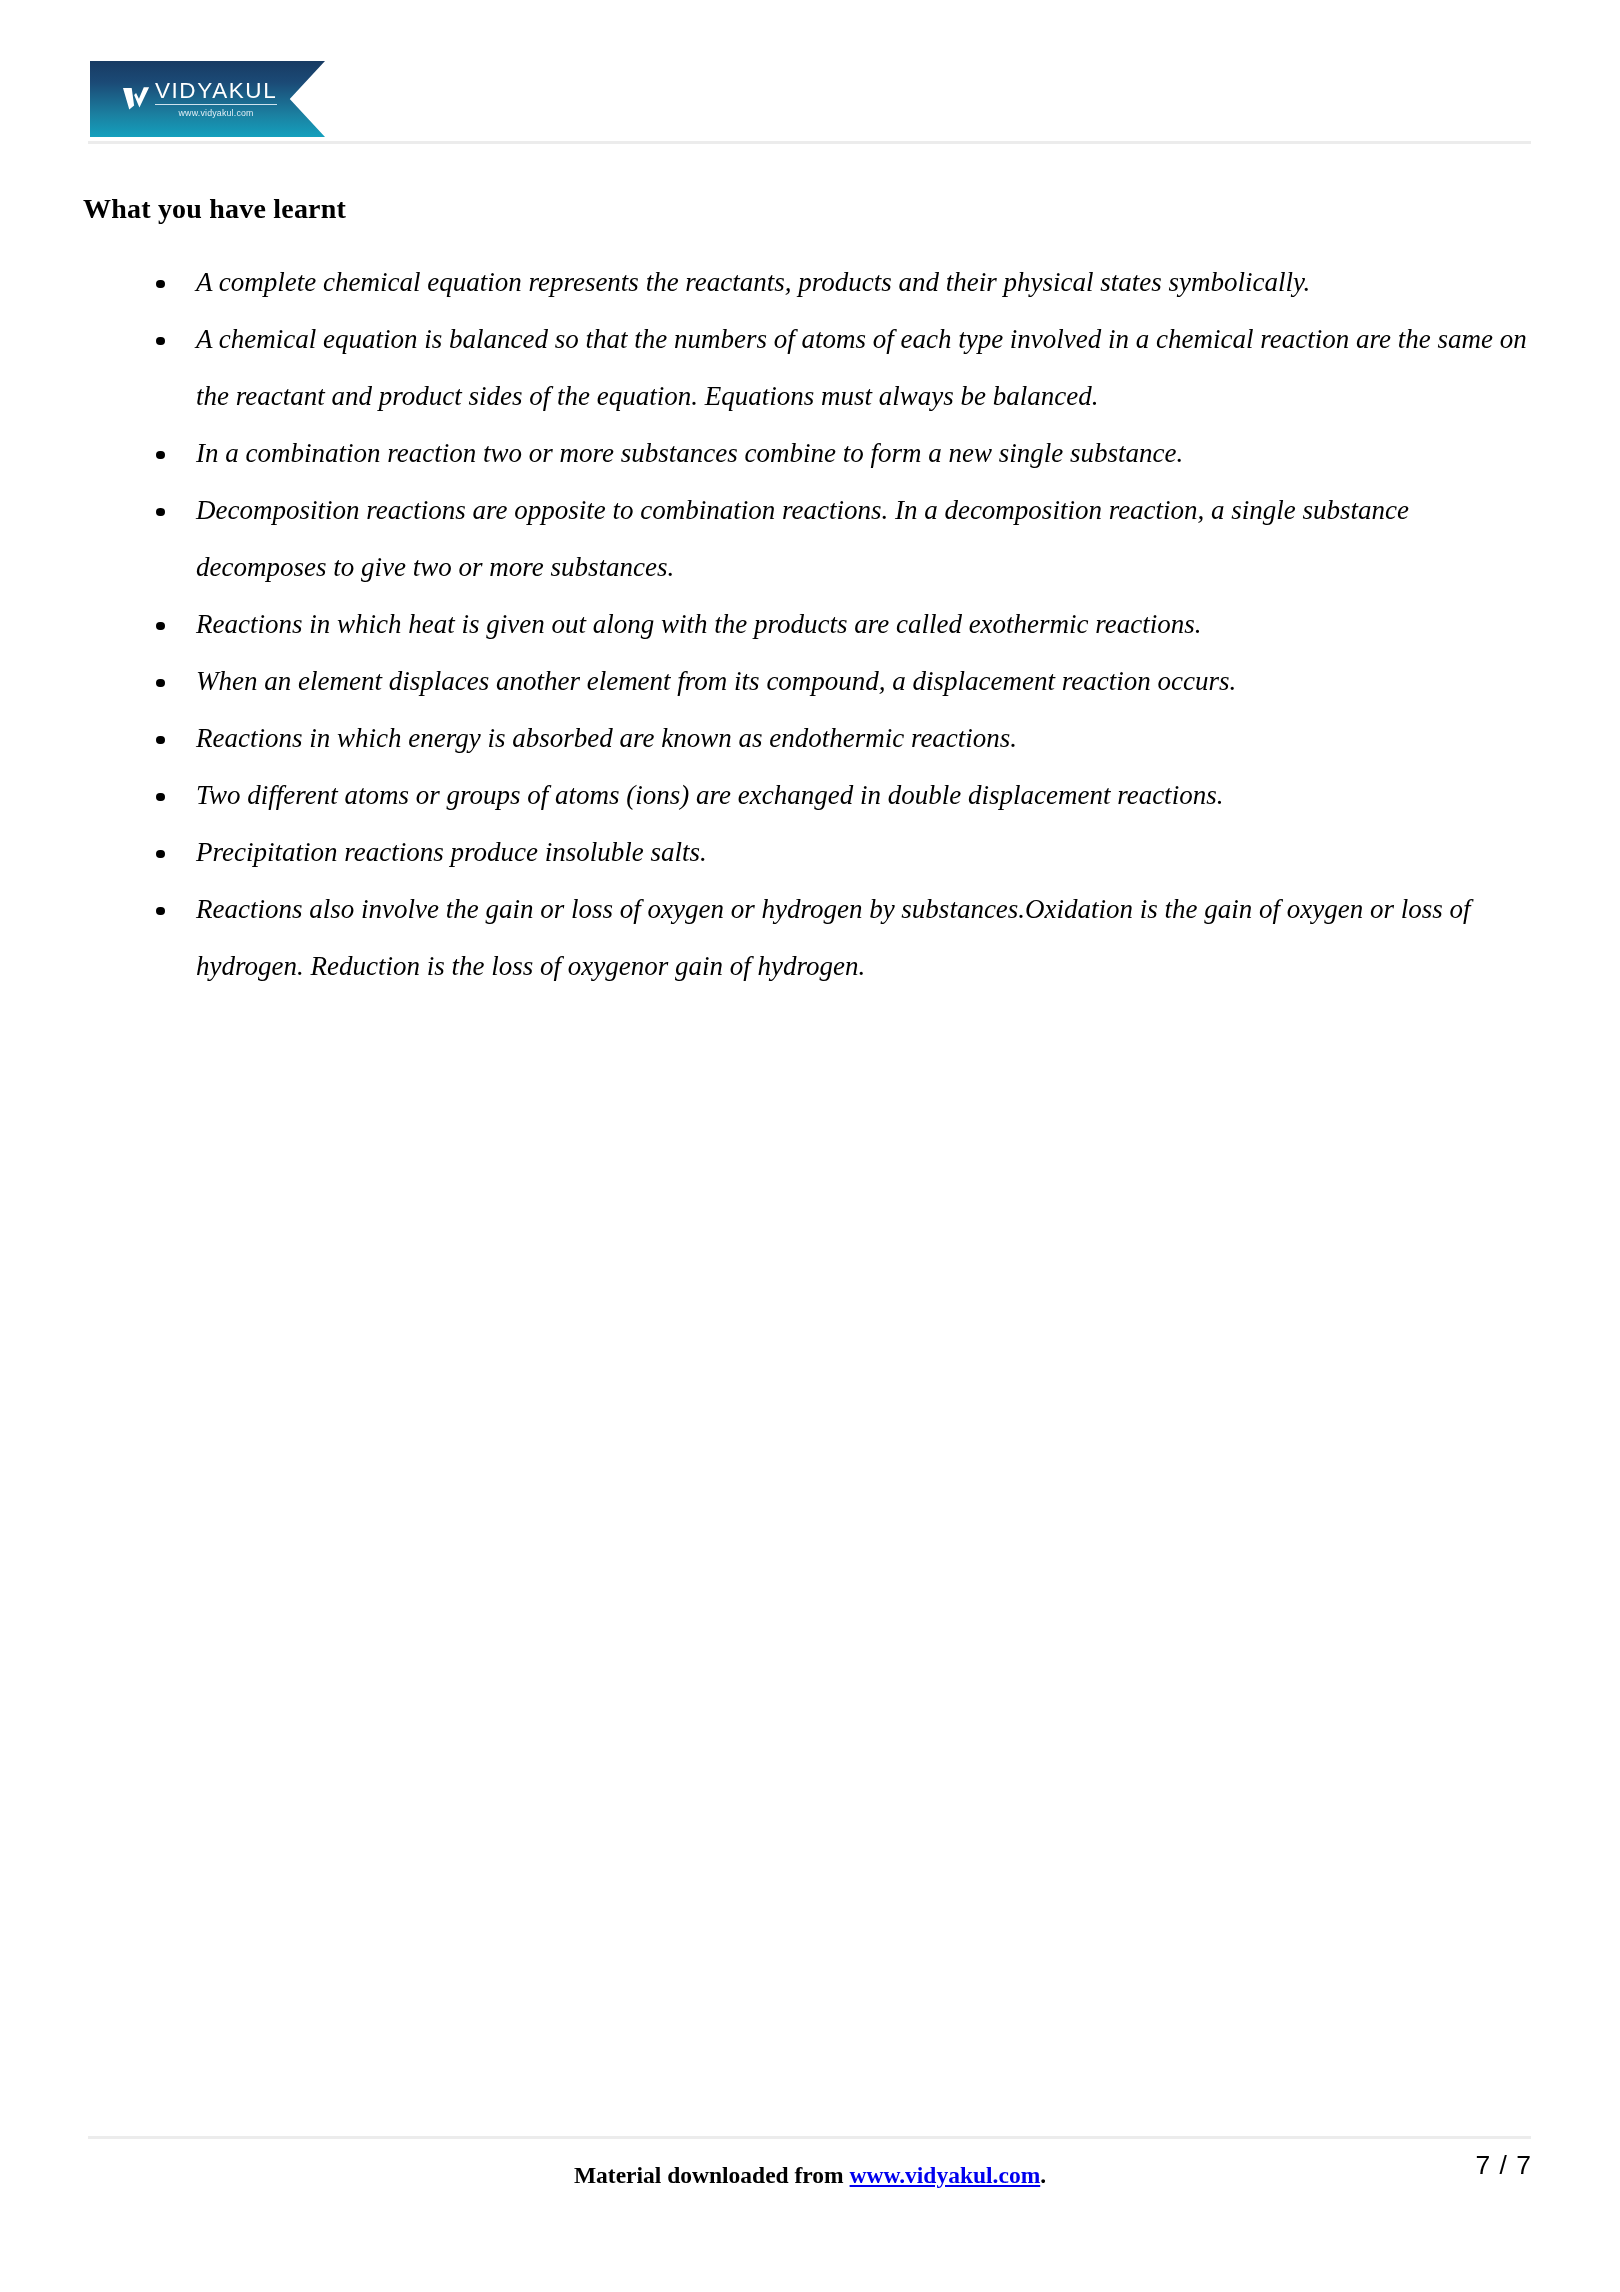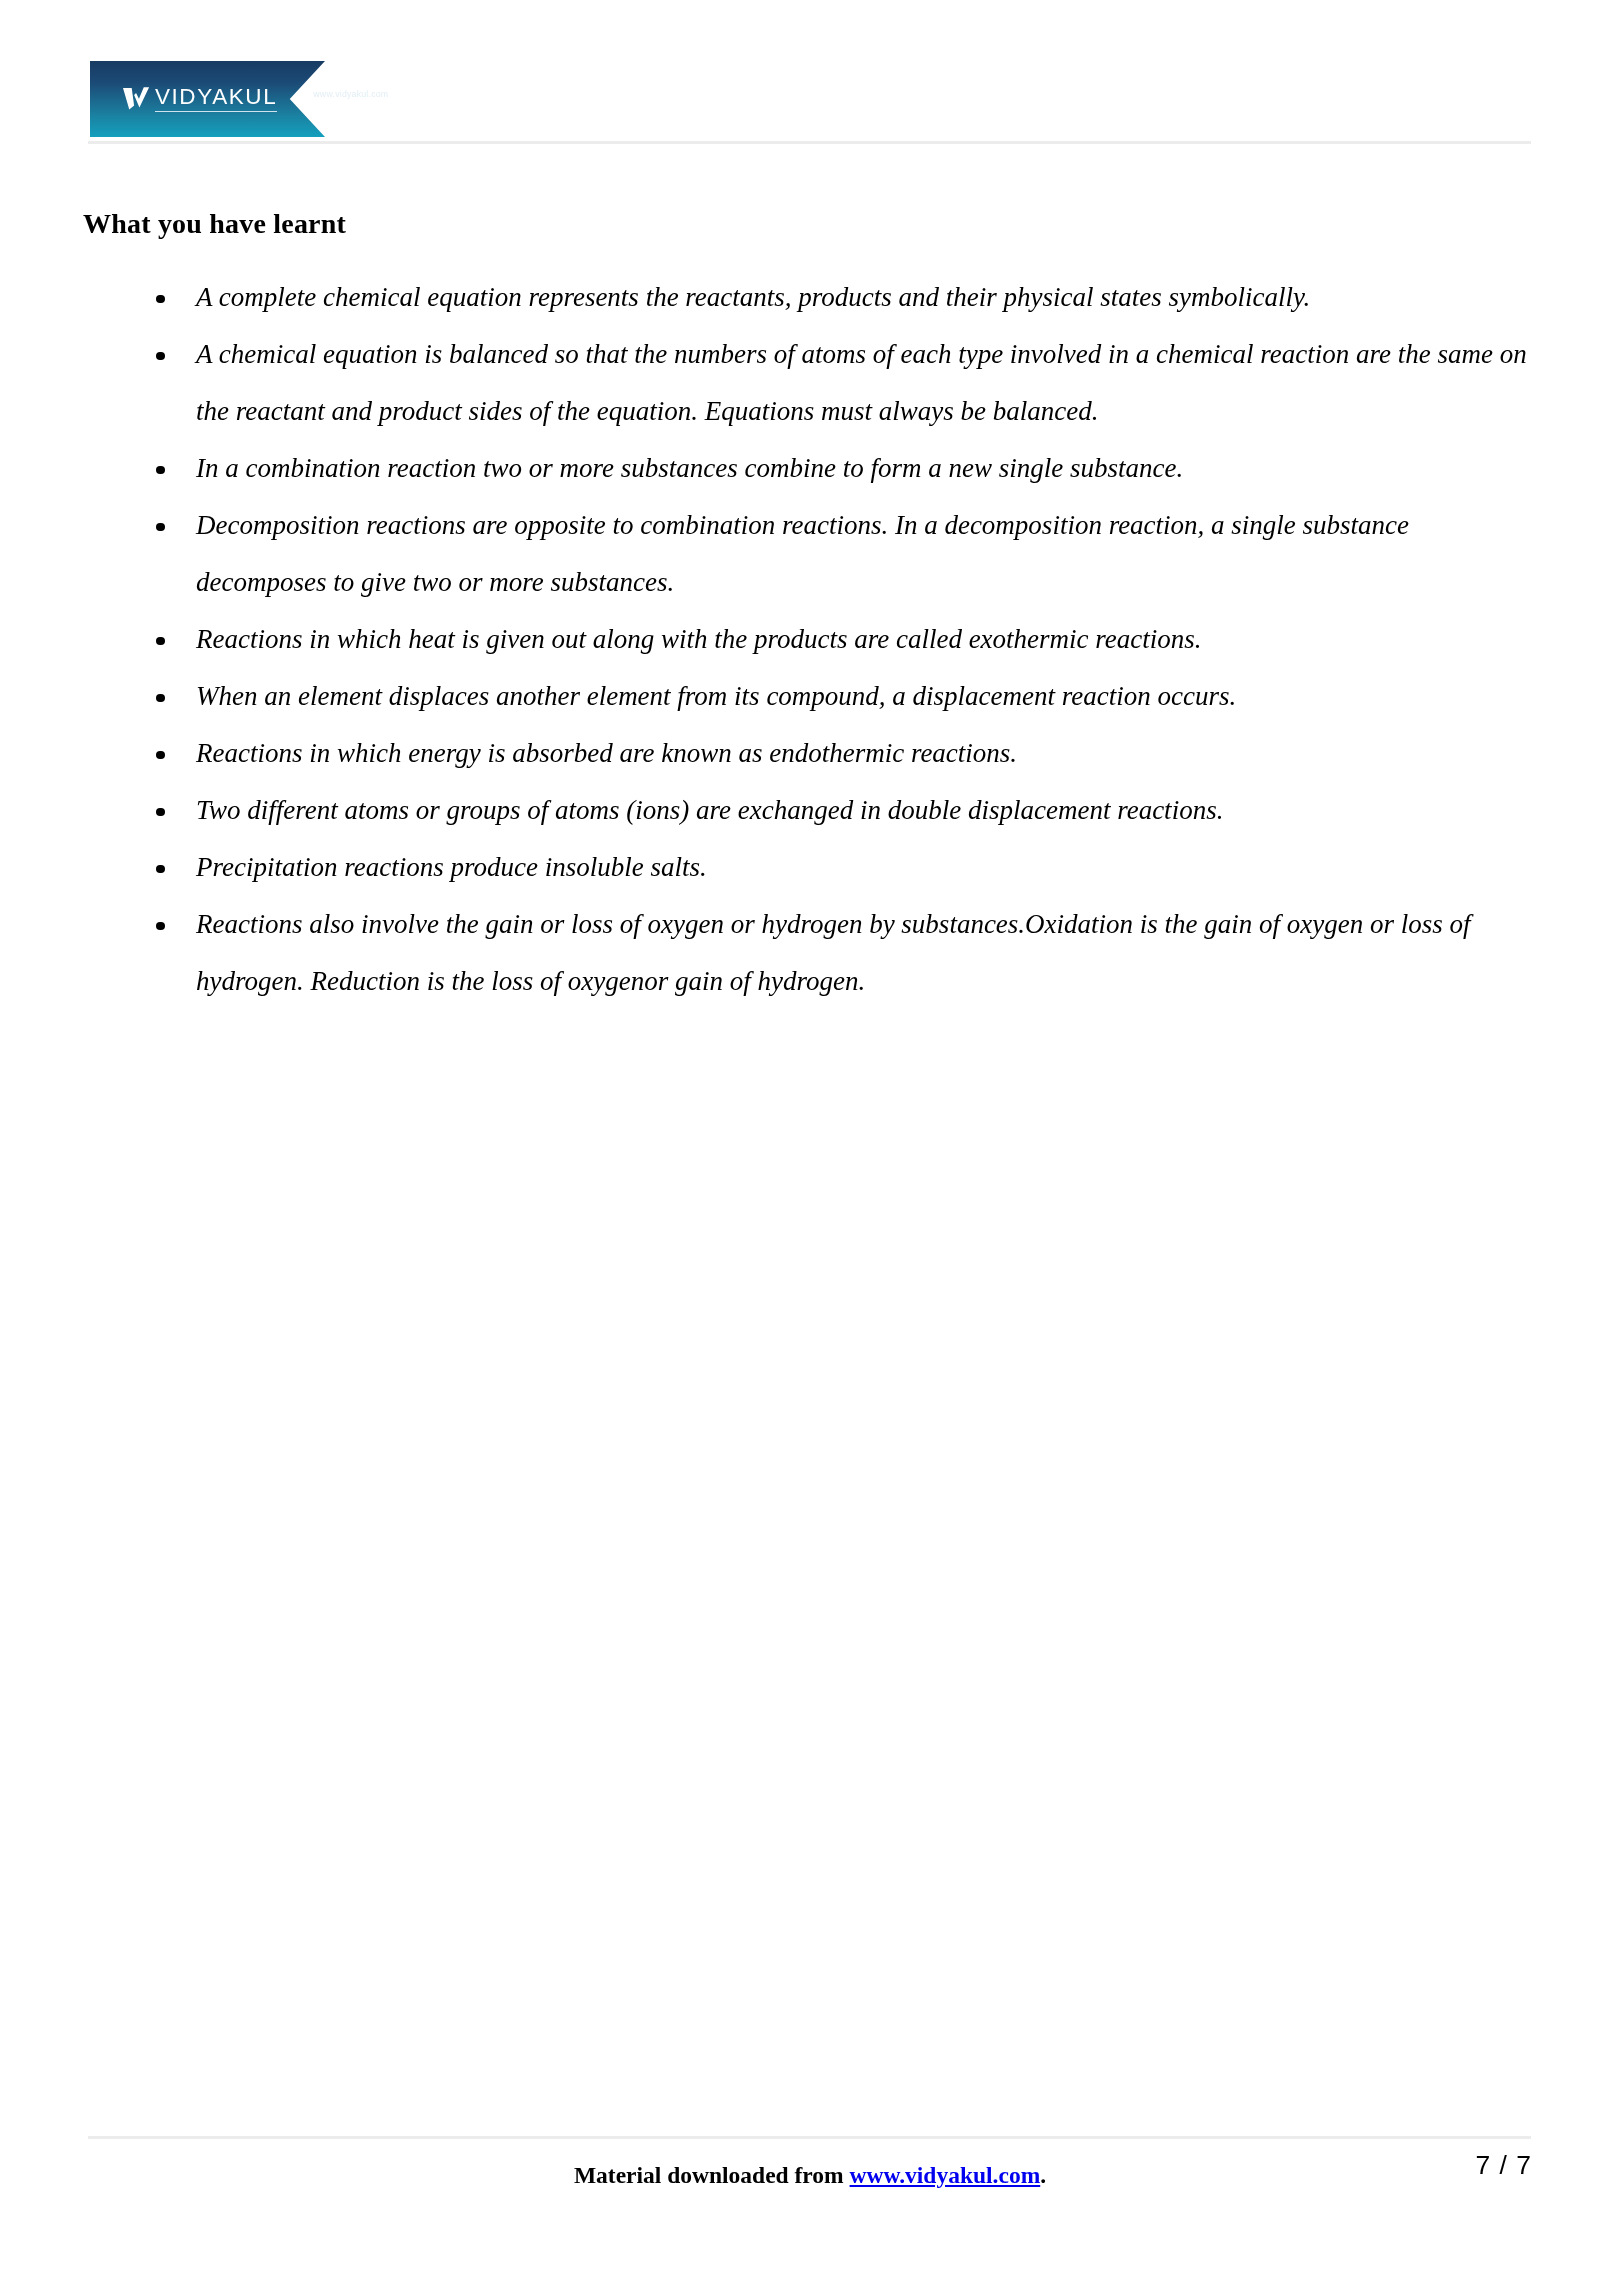--- a/index.html
+++ b/index.html
@@ -60,24 +60,23 @@
 
   .logo-mark {
     width: 29px;
     height: 25.5px;
     margin-right: 2.9px;
     flex: none;
   }
 
   .logo-textblock {
     display: flex;
-    flex-direction: row;
+    flex-direction: column;
     align-items: stretch;
     line-height: 1;
-    gap: 36px;
   }
 
   .logo-word {
     font-family: "Liberation Sans", "DejaVu Sans", sans-serif;
     font-size: 22.5px;
     letter-spacing: 1.6px;
     color: #ffffff;
     font-weight: 400;
     padding-bottom: 2px;
     border-bottom: 1px solid #cfe3ee;
@@ -98,21 +97,21 @@
     top: 141px;
     width: 1443px;
     height: 2.9px;
     background: #ececec;
   }
 
   
   .content {
     position: absolute;
     left: 0;
-    top: 149px;
+    top: 134px;
     width: 1620px;
   }
 
   .page-title {
     font-size: 28px;
     font-weight: bold;
     color: #000000;
     margin: 0;
     padding: 59px 0 0 83px;
     letter-spacing: 0.2px;

